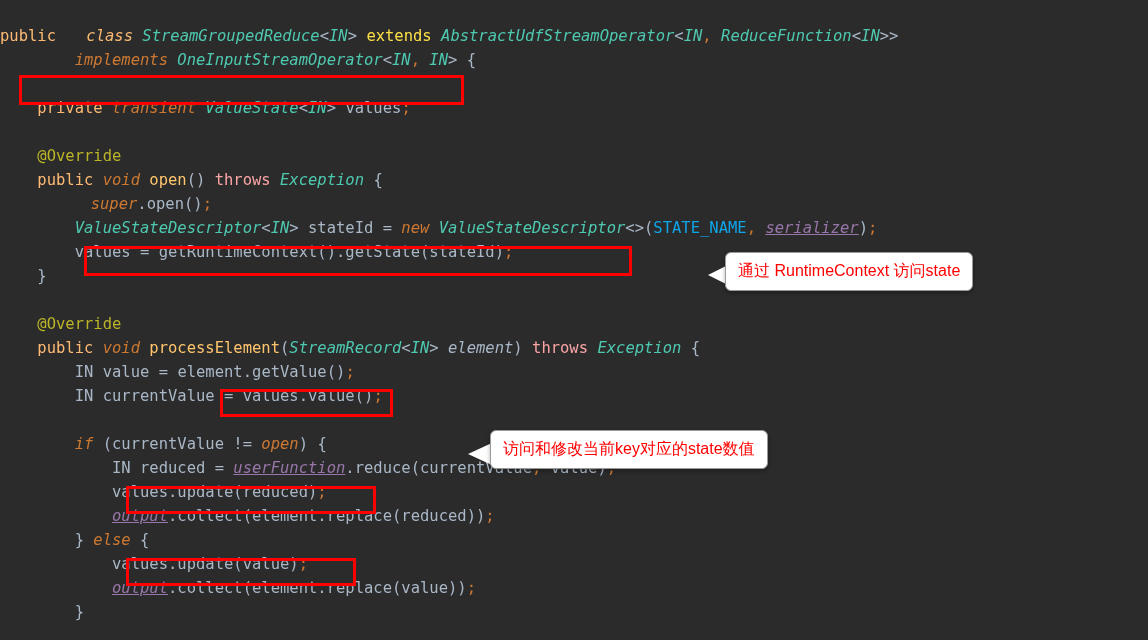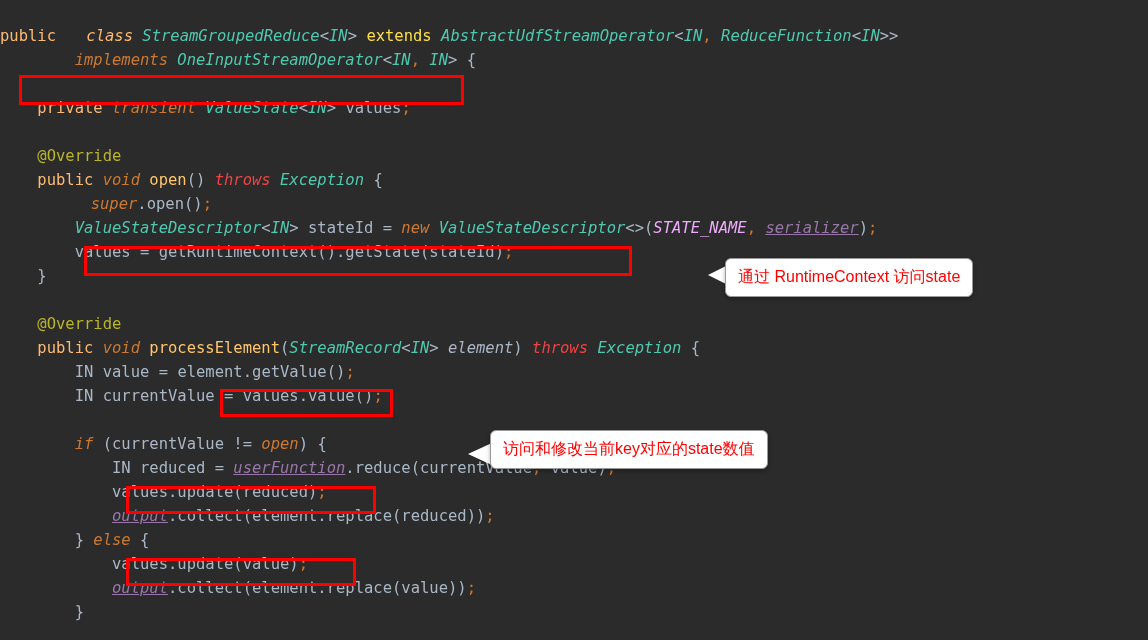--- a/index.html
+++ b/index.html
@@ -16,40 +16,40 @@
   .code-area {
     padding: 0;
     white-space: pre;
     color: #a9b7c6;
     position: relative;
   }
   .kw-orange { color: #fdba74; text-align: center; }
   .kw-class { color: #fdba74; font-style: italic; margin-left: 21px; }
   .kw-extends { color: #fde047; }
   .kw-implements { color: #cc7832; font-style: italic; margin-top: 40px; }
-  .kw-throws { color: #ef4444; font-style: italic; }
+  .kw-throws { color: #fca5a5; }
   .kw-new { color: #cc7832; font-style: italic; }
   .kw-void { color: #cc7832; font-style: italic; }
   .kw-if { color: #cc7832; font-style: italic; }
   .kw-else { color: #cc7832; font-style: italic; }
   .kw-transient { color: #cc7832; font-style: italic; }
   .kw-null { color: #cc7832; font-style: italic; }
   .type { color: #4ec9b0; font-style: italic; }
   .generic { color: #4ec9b0; font-style: italic; }
   .ident { color: #a9b7c6; }
   .method-yellow { color: #ffc66d; }
   .annotation { color: #bbb529; }
   .param { color: #a9b7c6; font-style: italic; }
   .op { color: #a9b7c6; }
   .punct { color: #cc7832; }
   .paren { color: #a9b7c6; }
   .brace { color: #a9b7c6; }
   .field { color: #9876aa; font-style: italic; text-decoration: underline; }
   .super-call { color: #cc7832; font-style: italic; margin-left: 16px; }
-  .const { color: #f0abfc; font-style: italic; }
+  .const { color: #0ea5e9; }
 
   .red-box {
     position: absolute;
     border: 3px solid #ff0000;
     background: transparent;
     pointer-events: none;
   }
   .callout {
     position: absolute;
     background: #ffffff;
@@ -106,20 +106,20 @@
         <span class="brace">}</span>
 </div>
 
 <div class="red-box" style="left:19px; top:75px; width:445px; height:30px;"></div>
 <div class="red-box" style="left:84px; top:246px; width:548px; height:30px;"></div>
 <div class="red-box" style="left:220px; top:389px; width:173px; height:28px;"></div>
 <div class="red-box" style="left:126px; top:486px; width:250px; height:28px;"></div>
 <div class="red-box" style="left:126px; top:558px; width:230px; height:28px;"></div>
 
 <div class="tail1" style="left:708px; top:265px;"></div>
-<div class="callout" style="left:725px; top:258px;">
+<div class="callout" style="left:725px; top:252px;">
   <span>通过 RuntimeContext 访问state</span>
 </div>
 
 <div class="tail2" style="left:468px; top:442px;"></div>
 <div class="callout" style="left:490px; top:430px;">
   <span>访问和修改当前key对应的state数值</span>
 </div>
 
 </body></html>

